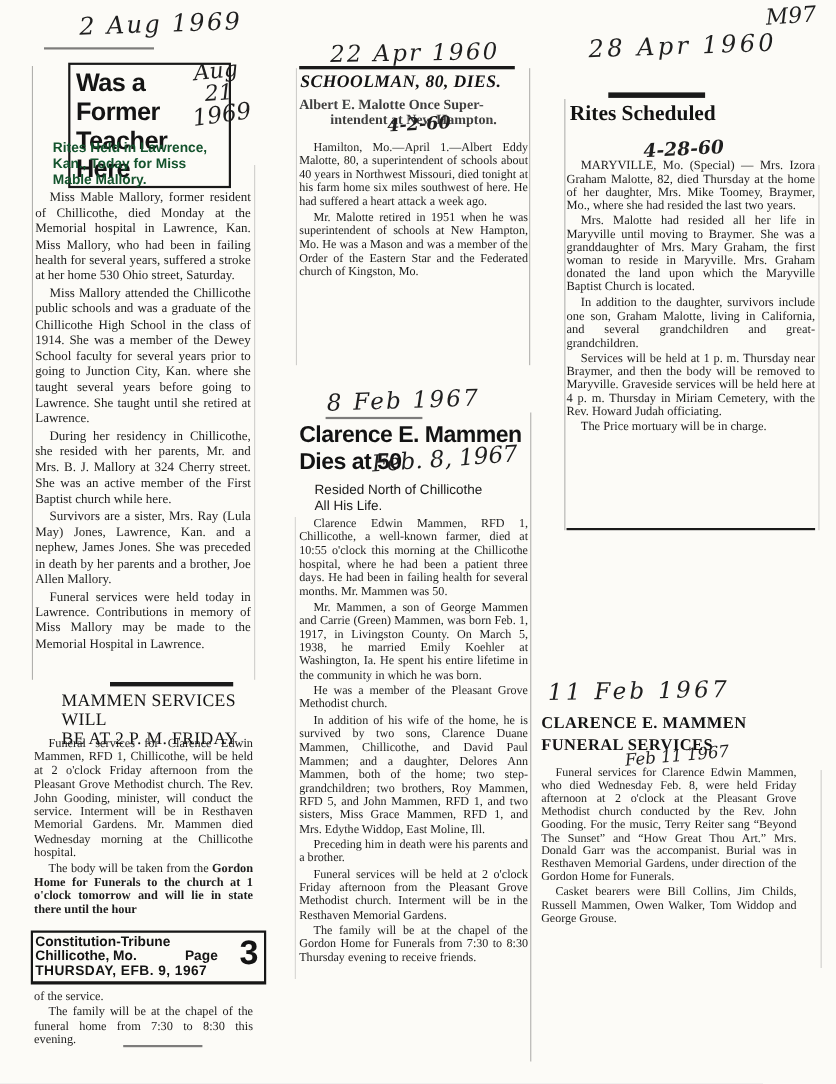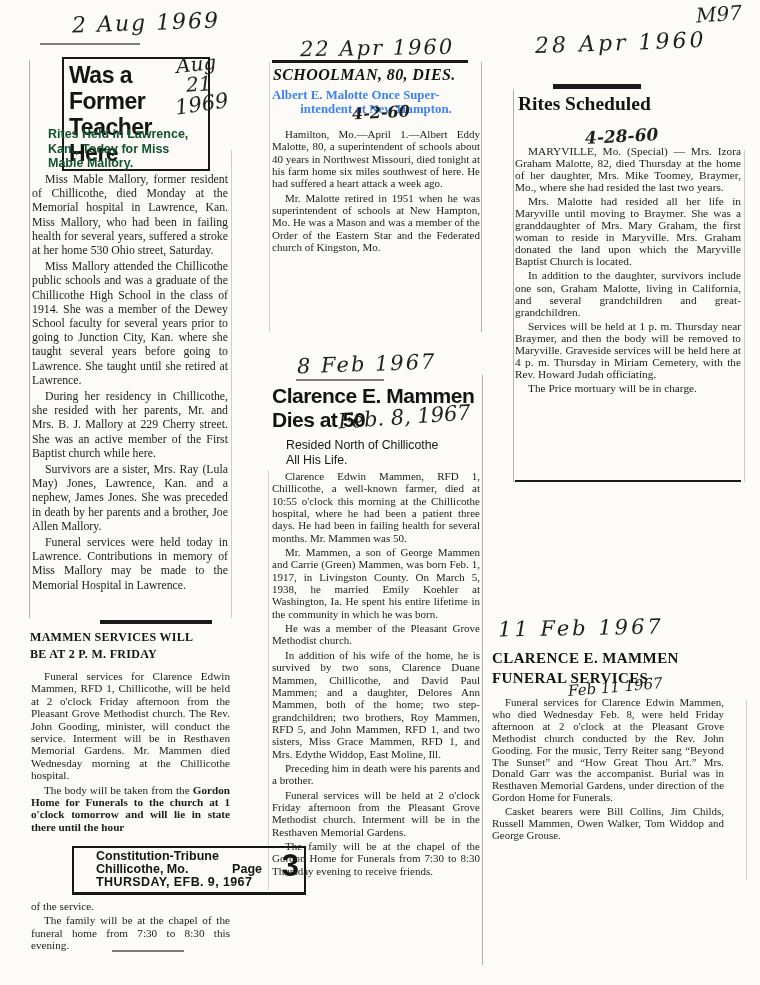--- a/index.html
+++ b/index.html
@@ -22,33 +22,33 @@
   .body-d{font-size:11.3px;line-height:12.05px;}
   .body-e{font-size:10.9px;line-height:11.9px;}
 
   
   .hl-teacher{font-family:"Liberation Sans",sans-serif;font-weight:bold;font-size:23px;
               line-height:26px;letter-spacing:-0.5px;color:#141414;}
   .teacher-box{border:2px solid #181818;padding:3px 5px;background:transparent;}
   .sub-teacher{font-family:"Liberation Sans",sans-serif;font-weight:bold;font-size:12.5px;
                line-height:14.5px;color:#14532d;}
   .hl-schoolman{font-weight:bold;font-style:italic;font-size:16px;letter-spacing:0.4px;color:#131313;}
-  .sub-schoolman{font-weight:bold;font-size:12.8px;line-height:14px;color:#3b82f6;}
+  .sub-schoolman{font-weight:bold;font-size:12.8px;line-height:14px;color:#404040;}
   .hl-mammen{font-family:"Liberation Sans",sans-serif;font-weight:bold;font-size:21px;
              line-height:24px;letter-spacing:-0.5px;color:#131313;}
   .sub-mammen{font-family:"Liberation Sans",sans-serif;font-weight:normal;font-size:12.3px;
               line-height:15px;color:#161616;}
-  .hl-services{font-weight:bold;font-size:12px;line-height:17px;letter-spacing:0.3px;color:#141414;}
+  .hl-services{font-weight:normal;font-size:16px;line-height:17px;letter-spacing:0.3px;color:#141414;margin-left:26px;}
   .hl-rites{font-weight:bold;font-size:19.5px;line-height:22px;color:#131313;}
   .hl-funeral{font-weight:bold;font-size:15px;line-height:20px;letter-spacing:0.4px;color:#141414;}
 
   .masthead-box{position:absolute;left:28px;top:846px;width:202px;border:2px solid #161616;
-                border-bottom-width:3px;padding:2px 6px 3px 22px;
+                border-bottom-width:3px;padding:2px 6px 3px 2px;
                 font-family:"Liberation Sans",sans-serif;font-weight:bold;font-size:12.5px;
-                line-height:13px;color:#131313;margin-left:44px;}
+                line-height:13px;color:#131313;}
   .masthead-row{display:flex;justify-content:space-between;padding-right:36px;}
   .bignum{position:absolute;right:5px;top:1px;font-size:31px;line-height:34px;
           font-family:"Liberation Sans",sans-serif;font-weight:bold;}
 </style>
 </head>
 <body>
 
 <div class="page">
 
   <div class="abs hand" style="left:72px;top:10px;font-size:22px;transform:rotate(-2deg);letter-spacing:2px;">2 Aug 1969</div>
@@ -68,21 +68,21 @@
 
   <div class="abs sub-teacher" style="left:48px;top:127px;width:178px;">
     <div>Rites Held in Lawrence,</div>
     <div>Kan., Today for Miss</div>
     <div>Mable Mallory.</div>
   </div>
 
   <div class="abs news body-a" style="left:32px;top:172px;width:196px;">
     <p>Miss Mable Mallory, former resident of Chillicothe, died Monday at the Memorial hospital in Lawrence, Kan. Miss Mallory, who had been in failing health for several years, suffered a stroke at her home 530 Ohio street, Saturday.</p>
     <p>Miss Mallory attended the Chillicothe public schools and was a graduate of the Chillicothe High School in the class of 1914. She was a member of the Dewey School faculty for several years prior to going to Junction City, Kan. where she taught several years before going to Lawrence. She taught until she retired at Lawrence.</p>
-    <p>During her residency in Chillicothe, she resided with her parents, Mr. and Mrs. B. J. Mallory at 229 Cherry street. She was an active member of the First Baptist church while here.</p>
+    <p>During her residency in Chillicothe, she resided with her parents, Mr. and Mrs. B. J. Mallory at 324 Cherry street. She was an active member of the First Baptist church while here.</p>
     <p>Survivors are a sister, Mrs. Ray (Lula May) Jones, Lawrence, Kan. and a nephew, James Jones. She was preceded in death by her parents and a brother, Joe Allen Mallory.</p>
     <p>Funeral services were held today in Lawrence. Contributions in memory of Miss Mallory may be made to the Memorial Hospital in Lawrence.</p>
   </div>
 
   <div class="bar" style="left:100px;top:620px;width:112px;height:4px;"></div>
 
   <div class="abs hl-services" style="left:30px;top:629px;width:202px;">
     <div>MAMMEN SERVICES WILL</div>
     <div>BE AT 2 P. M. FRIDAY</div>
   </div>

